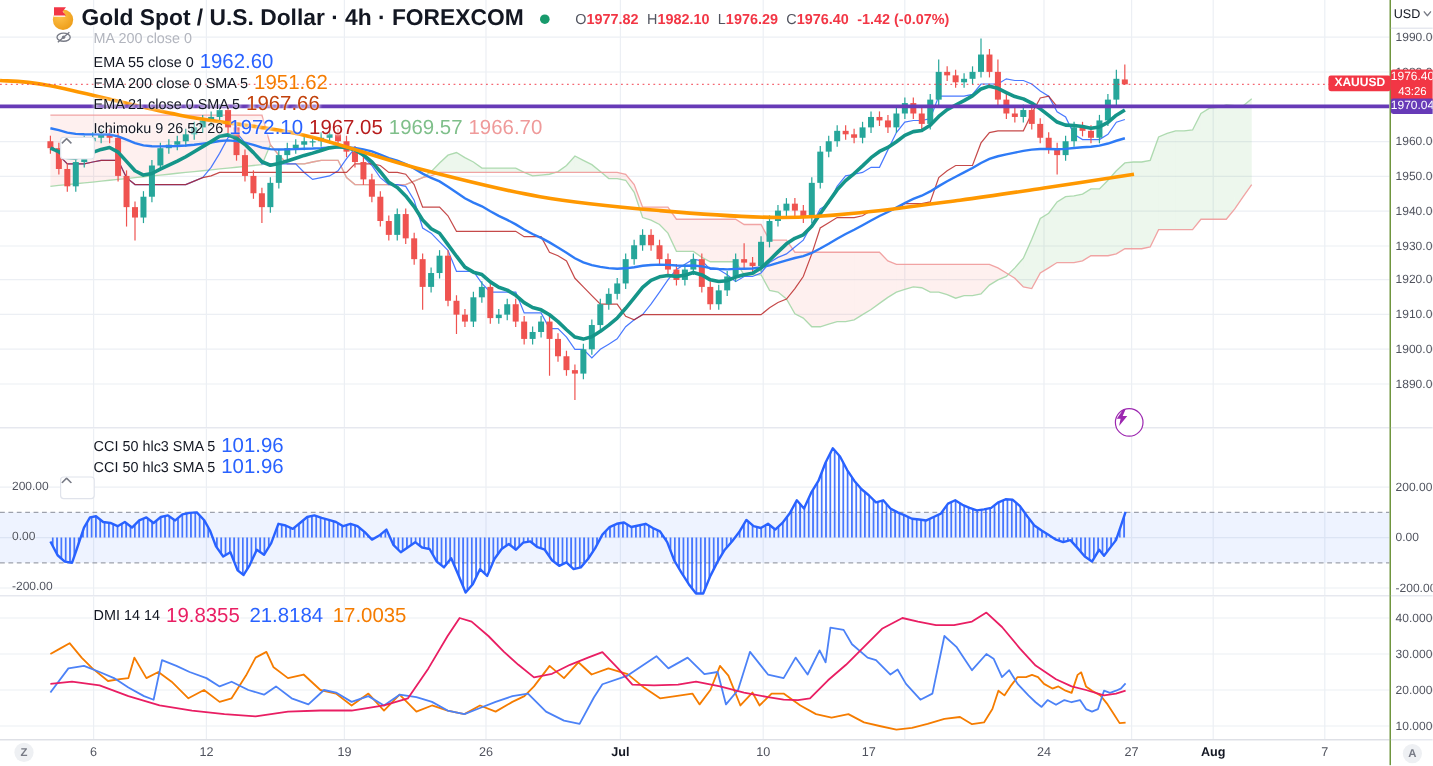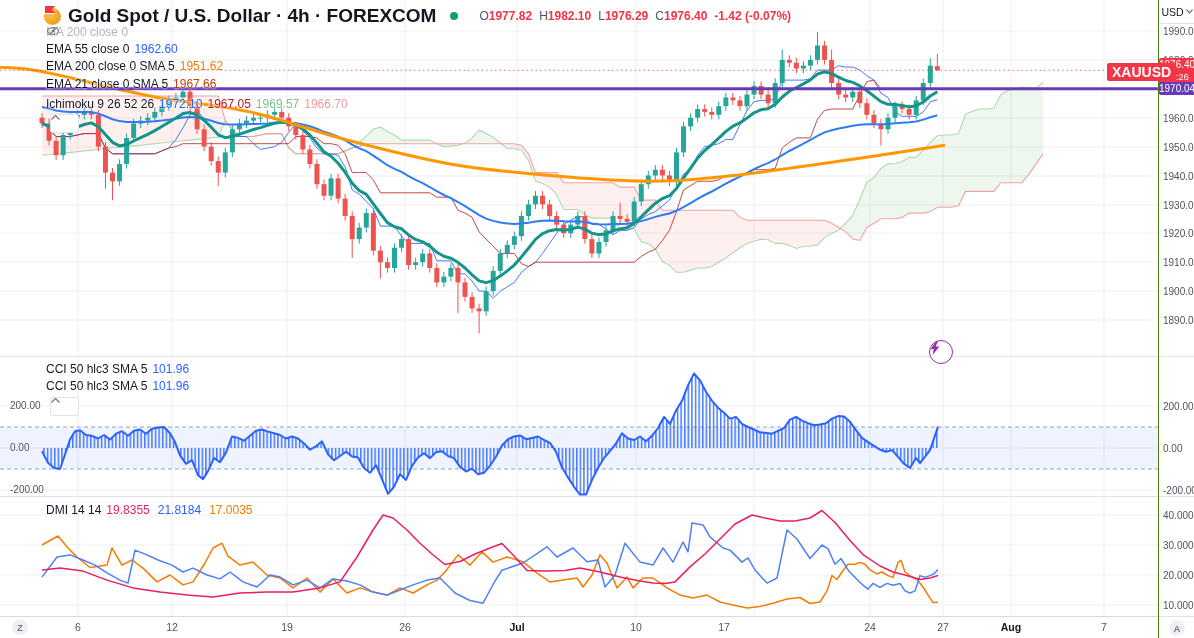--- a/index.html
+++ b/index.html
@@ -4,38 +4,38 @@
 <style>
   html,body{margin:0;padding:0;background:#fff;}
   .app{position:relative;width:1194px;height:638px;background:#fff;overflow:hidden;
        font-family:"Liberation Sans",sans-serif;color:#131722;}
   .chart-col{position:absolute;left:0;top:0;width:1158px;height:638px;}
   .pane{position:relative;width:1158px;}
   .pane svg{position:absolute;left:0;top:0;}
   .sep{width:1158px;height:1px;background:#e0e3eb;}
   .legend-row{position:absolute;left:46px;display:flex;align-items:center;gap:5px;font-size:12px;
               white-space:nowrap;text-shadow:0 0 3px #fff,0 0 3px #fff;z-index:5;}
-  .legend-name{color:#131722;}
+  .legend-name{color:#131722;margin-left:32px;}
   .legend-name.muted{color:#b2b5be;}
-  .legend-val{font-size:12px;}
+  .legend-val{font-size:17px;}
   .title-row{position:absolute;left:44px;top:5px;display:flex;align-items:center;gap:7px;z-index:6;
              text-shadow:0 0 3px #fff,0 0 3px #fff;}
   .sym-title{font-size:19px;font-weight:700;color:#131722;}
   .ohlc{display:flex;gap:7px;font-size:12px;margin-left:14px;}
   .ohlc .lbl{color:#50535e;}
   .ohlc .val{color:#f23645;font-weight:600;}
   .collapse-btn{position:absolute;width:27px;height:17px;background:#fff;border:1px solid #e0e3eb;
                 border-radius:3px;display:flex;align-items:center;justify-content:center;z-index:6;cursor:pointer;}
   .axis-col{position:absolute;left:1158px;top:0;width:36px;height:638px;background:#fff;border-left:1px solid #4d7c0f;}
   .axis-hdr{position:absolute;left:0;top:0;width:36px;height:23px;display:flex;align-items:center;
             justify-content:center;gap:2px;font-size:10.5px;color:#131722;border-bottom:1px solid #e0e3eb;cursor:pointer;}
   .axis-tick{position:absolute;left:4px;font-size:10px;color:#50535e;white-space:nowrap;}
   .axis-line{position:absolute;left:0;width:36px;height:1px;background:#e0e3eb;}
   .plabel{position:absolute;left:0;width:36px;text-align:center;color:#fff;font-size:10px;border-radius:2px;z-index:4;}
-  .sym-tag{position:absolute;color:#fff;font-size:14px;font-weight:700;padding:1px 5px;border-radius:2px;z-index:5;}
+  .sym-tag{position:absolute;color:#fff;font-size:10px;font-weight:700;padding:1px 5px;border-radius:2px;z-index:5;}
   .time-axis{position:relative;width:1158px;height:20px;border-top:1px solid #d6d9e0;background:#fff;}
   .time-tick{position:absolute;top:4px;transform:translateX(-50%);font-size:10.5px;color:#50535e;}
   .round-btn{position:absolute;width:16px;height:16px;border-radius:50%;background:#eef0f3;color:#787b86;
              font-size:9.5px;font-weight:700;display:flex;align-items:center;justify-content:center;cursor:pointer;}
   .cci-left-lbl{position:absolute;font-size:10px;color:#50535e;left:10px;z-index:4;text-shadow:0 0 2px #fff;}
   .lightning-btn{position:absolute;width:22px;height:22px;border-radius:50%;border:1.5px solid #9c27b0;
                  background:#fff;display:flex;align-items:center;justify-content:center;z-index:7;cursor:pointer;}
   .logo-circle{width:17px;height:17px;border-radius:50%;background:radial-gradient(circle at 35% 30%,#ffc24a,#e8930c);
                display:flex;align-items:center;justify-content:center;}
   .tv-logo{position:absolute;left:52px;top:583px;z-index:6;cursor:pointer;}

